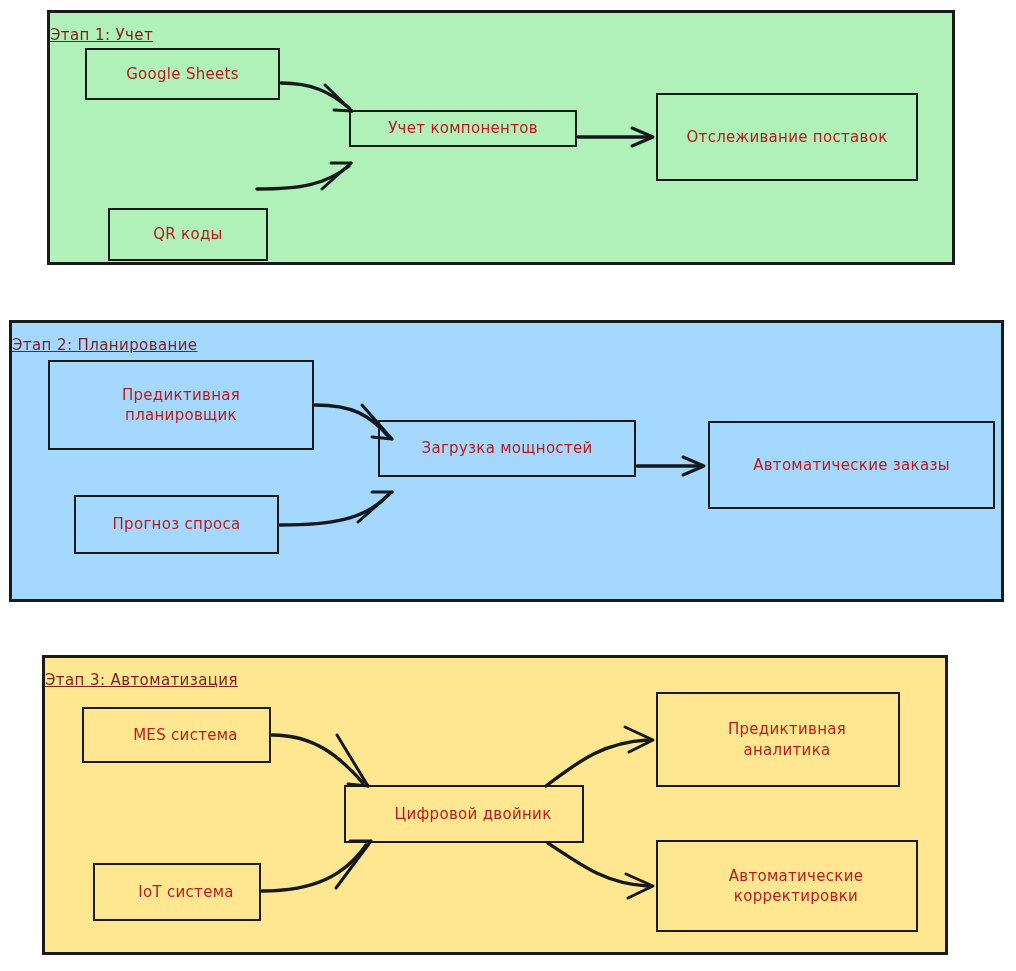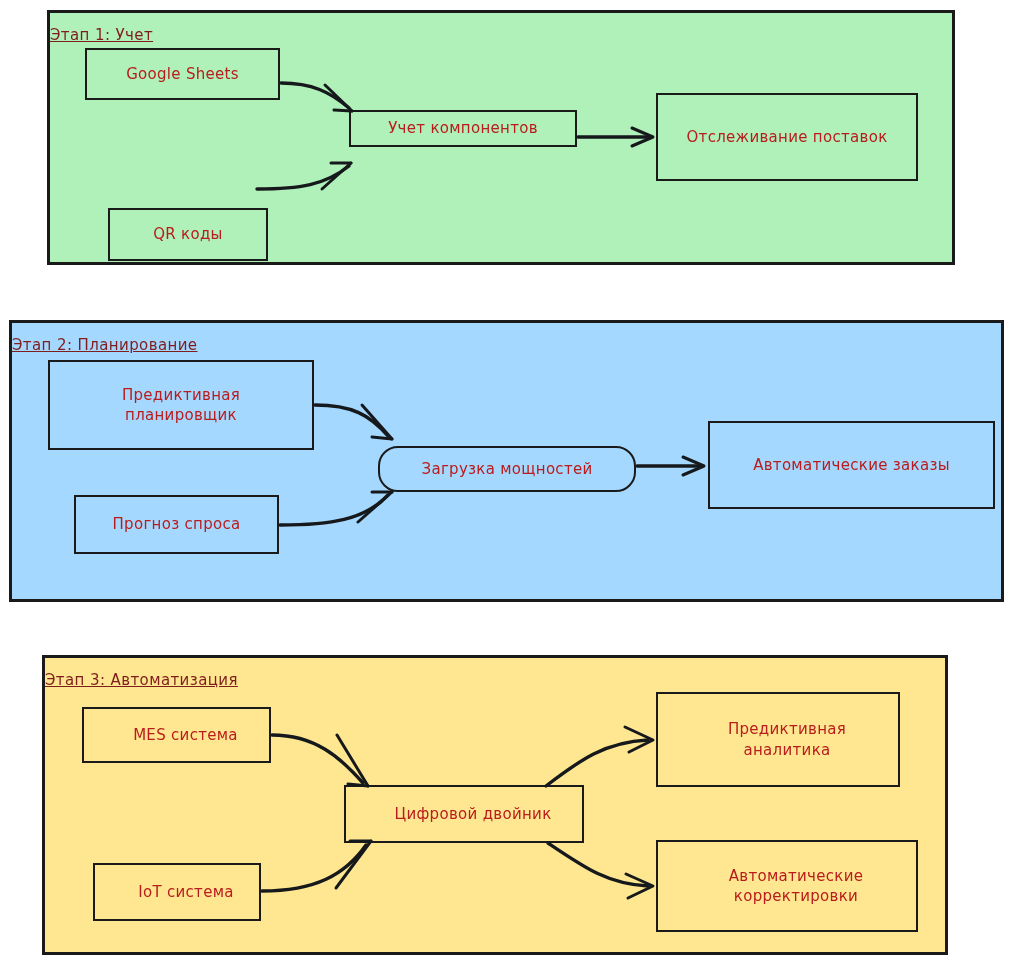--- a/index.html
+++ b/index.html
@@ -65,21 +65,21 @@
     <span>
       <span>Предиктивная</span>
       <span>планировщик</span>
     </span>
   </div>
 
   <div class="node n2" style="left:74px;top:495px;width:205px;height:59px;">
     <span>Прогноз спроса</span>
   </div>
 
-  <div class="node n2" style="left:378px;top:446px;width:258px;height:46px;border-radius:20px;">
+  <div class="node n2" style="left:378px;top:420px;width:258px;height:57px;">
     <span>Загрузка мощностей</span>
   </div>
 
   <div class="node n2" style="left:708px;top:421px;width:287px;height:88px;">
     <span>Автоматические заказы</span>
   </div>
 
   <div class="panel p3" style="left:42px;top:655px;width:906px;height:300px;">
     <div class="panel-title" style="top:13px;">Этап 3: Автоматизация</div>
   </div>

